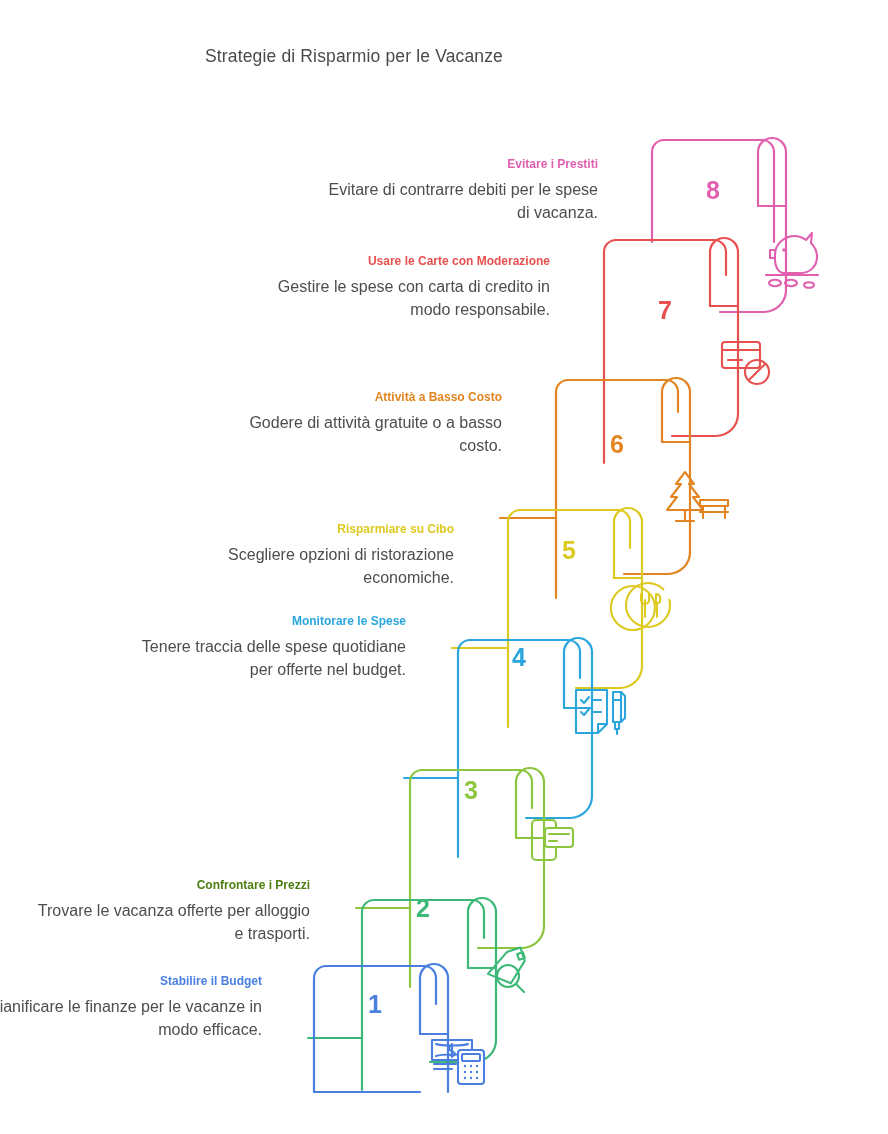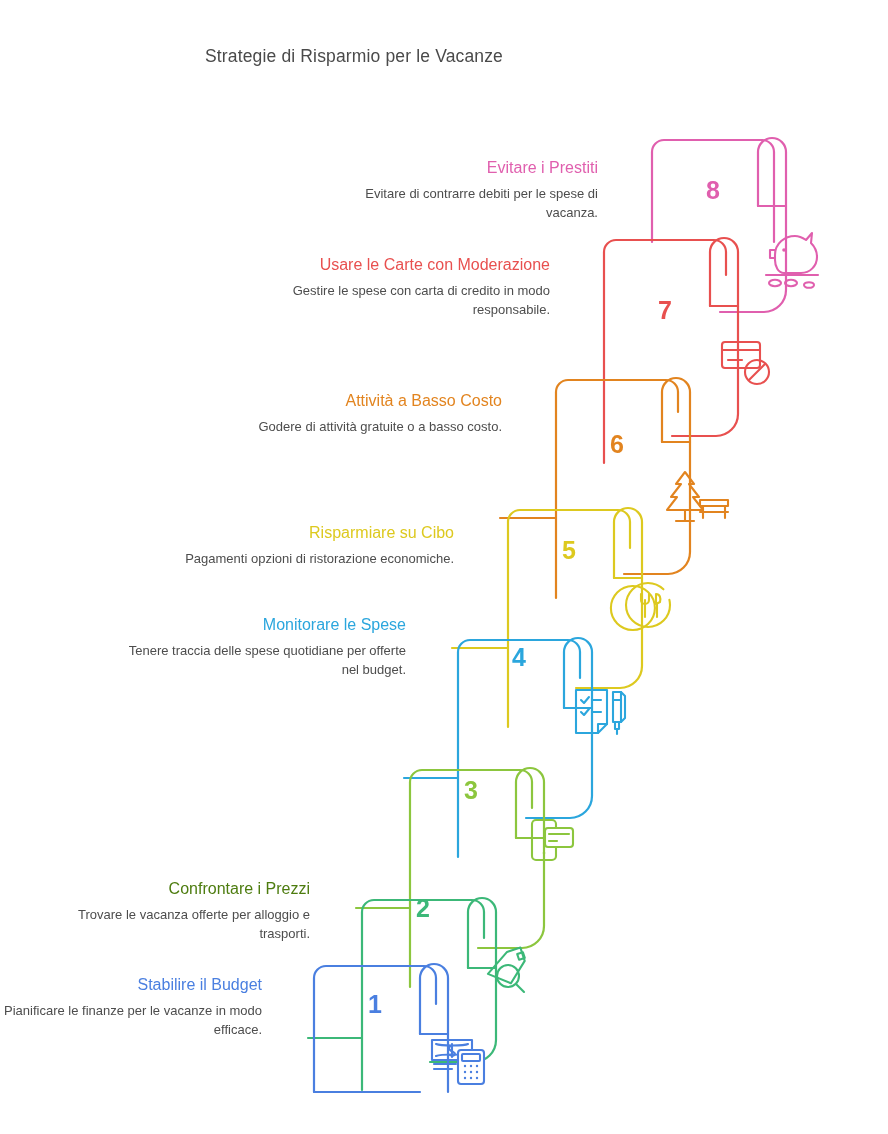--- a/index.html
+++ b/index.html
@@ -39,27 +39,27 @@
     width: 888px;
     height: 1134px;
     pointer-events: none;
   }
   .step-text {
     position: absolute;
     text-align: right;
     box-sizing: border-box;
   }
   .step-heading {
-    font-size: 16px;
-    font-weight: normal;
+    font-size: 12px;
+    font-weight: bold;
     line-height: 1.45;
     margin: 0 0 6px 0;
   }
   .step-desc {
-    font-size: 13px;
+    font-size: 16px;
     color: #4d4d4d;
     line-height: 1.42;
     margin: 0;
     font-weight: 400;
   }
   .step-number {
     position: absolute;
     font-size: 25px;
     font-weight: bold;
     text-align: center;
@@ -238,21 +238,21 @@
     <p class="step-desc">Gestire le spese con carta di credito in modo responsabile.</p>
   </div>
 
   <div class="step-text" style="left:222px; top:389px; width:280px;">
     <p class="step-heading" style="color:#e2841f;">Attività a Basso Costo</p>
     <p class="step-desc">Godere di attività gratuite o a basso costo.</p>
   </div>
 
   <div class="step-text" style="left:174px; top:521px; width:280px;">
     <p class="step-heading" style="color:#ddc91f;">Risparmiare su Cibo</p>
-    <p class="step-desc">Pagamenti opzioni di ristorazione economiche.</p>
+    <p class="step-desc">Scegliere opzioni di ristorazione economiche.</p>
   </div>
 
   <div class="step-text" style="left:126px; top:613px; width:280px;">
     <p class="step-heading" style="color:#2ba6dd;">Monitorare le Spese</p>
     <p class="step-desc">Tenere traccia delle spese quotidiane per offerte nel budget.</p>
   </div>
 
 
   <div class="step-text" style="left:30px; top:877px; width:280px;">
     <p class="step-heading" style="color:#4d7c0f;">Confrontare i Prezzi</p>

